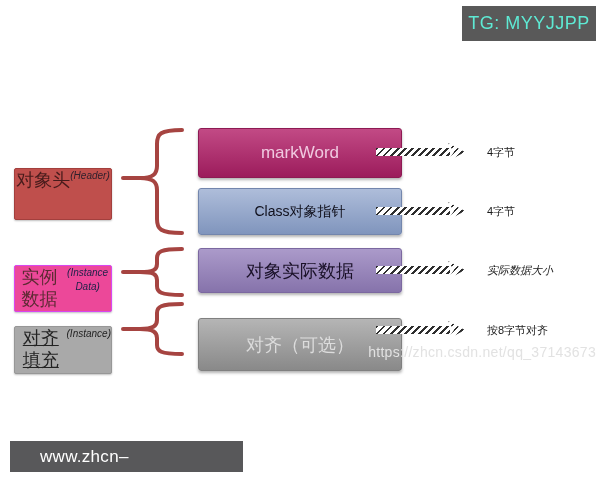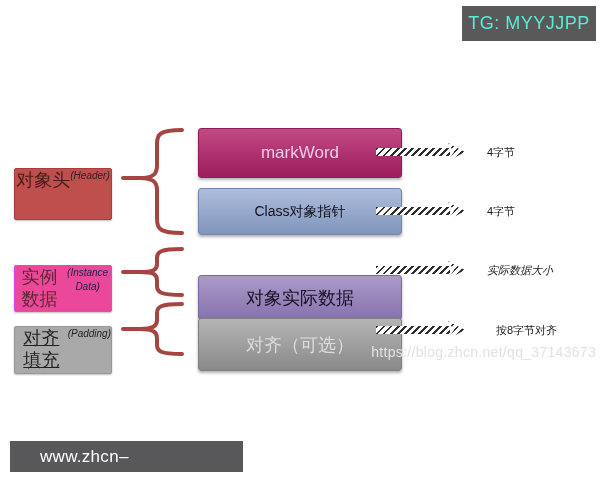--- a/index.html
+++ b/index.html
@@ -76,21 +76,20 @@
     border: 1px solid #7386ad;
     color: #10101c;
     font-size: 14px;
   }
   .b-instdata {
     top: 248px; height: 45px;
     background: linear-gradient(#ab9aca, #8673ab);
     border: 1px solid #7b68a0;
     color: #191027;
     font-size: 18px;
-    margin-top: 27px;
   }
   .b-align {
     top: 318px; height: 53px;
     background: linear-gradient(#b5b5b5, #898989);
     border: 1px solid #808080;
     color: #dcdcdc;
     font-size: 18px;
   }
 
   
@@ -131,21 +130,21 @@
   
   .ann {
     position: absolute;
     left: 487px;
     height: 18px;
     line-height: 18px;
     font-size: 11px;
     color: #1a1a1a;
     white-space: nowrap;
   }
-  .n1 { top: 143px; } .n2 { top: 202px; } .n3 { top: 261px; font-style: italic; } .n4 { top: 321px; margin-left: 9px; }
+  .n1 { top: 143px; } .n2 { top: 202px; } .n3 { top: 261px; font-style: italic; } .n4 { top: 321px; }
 
   
   .watermark {
     position: absolute;
     left: 340px; top: 344px;
     width: 256px;
     text-align: right;
     font-size: 14px;
     color: #e2e2e2;
     letter-spacing: 0.3px;
@@ -175,21 +174,21 @@
   <div class="glabel gl-header">
     <div class="t">对象头</div>
     <div class="s">(Header)</div>
   </div>
   <div class="glabel gl-instance">
     <div class="t">实例数据</div>
     <div class="s">(Instance Data)</div>
   </div>
   <div class="glabel gl-padding">
     <div class="t">对齐填充</div>
-    <div class="s">(Padding)</div>
+    <div class="s">(Instance)</div>
   </div>
 
   <svg class="braces" viewBox="0 0 600 480" aria-hidden="true">
     <path d="M182,130 C160,130 157,134 157,144 L157,166 C157,174 153,178 140,178 L123,178 L140,178 C153,178 157,182 157,190 L157,219 C157,229 160,233 182,233"></path>
     <path d="M182,249 C160,249 157,252 157,258 L157,264 C157,270 153,272 140,272 L123,272 L140,272 C153,272 157,274 157,280 L157,286 C157,292 160,295 182,295"></path>
     <path d="M182,304 C160,304 157,307 157,313 L157,320 C157,326 153,329 140,329 L123,329 L140,329 C153,329 157,332 157,338 L157,345 C157,351 160,354 182,354"></path>
   </svg>
 
   <div class="block b-markword">markWord</div>
   <div class="block b-classptr">Class对象指针</div>
@@ -211,17 +210,17 @@
   <div class="arrow a4">
     <span class="shaft"></span>
     <span class="head"></span>
   </div>
 
   <div class="ann n1">4字节</div>
   <div class="ann n2">4字节</div>
   <div class="ann n3">实际数据大小</div>
   <div class="ann n4">按8字节对齐</div>
 
-  <div class="watermark">https://blog.zhcn.net/qq_37143673</div>
+  <div class="watermark">https://zhcn.csdn.net/qq_37143673</div>
 
   <div class="bottom-badge">www.zhcn–bet365777.com</div>
 
 </div>
 
 </body></html>

